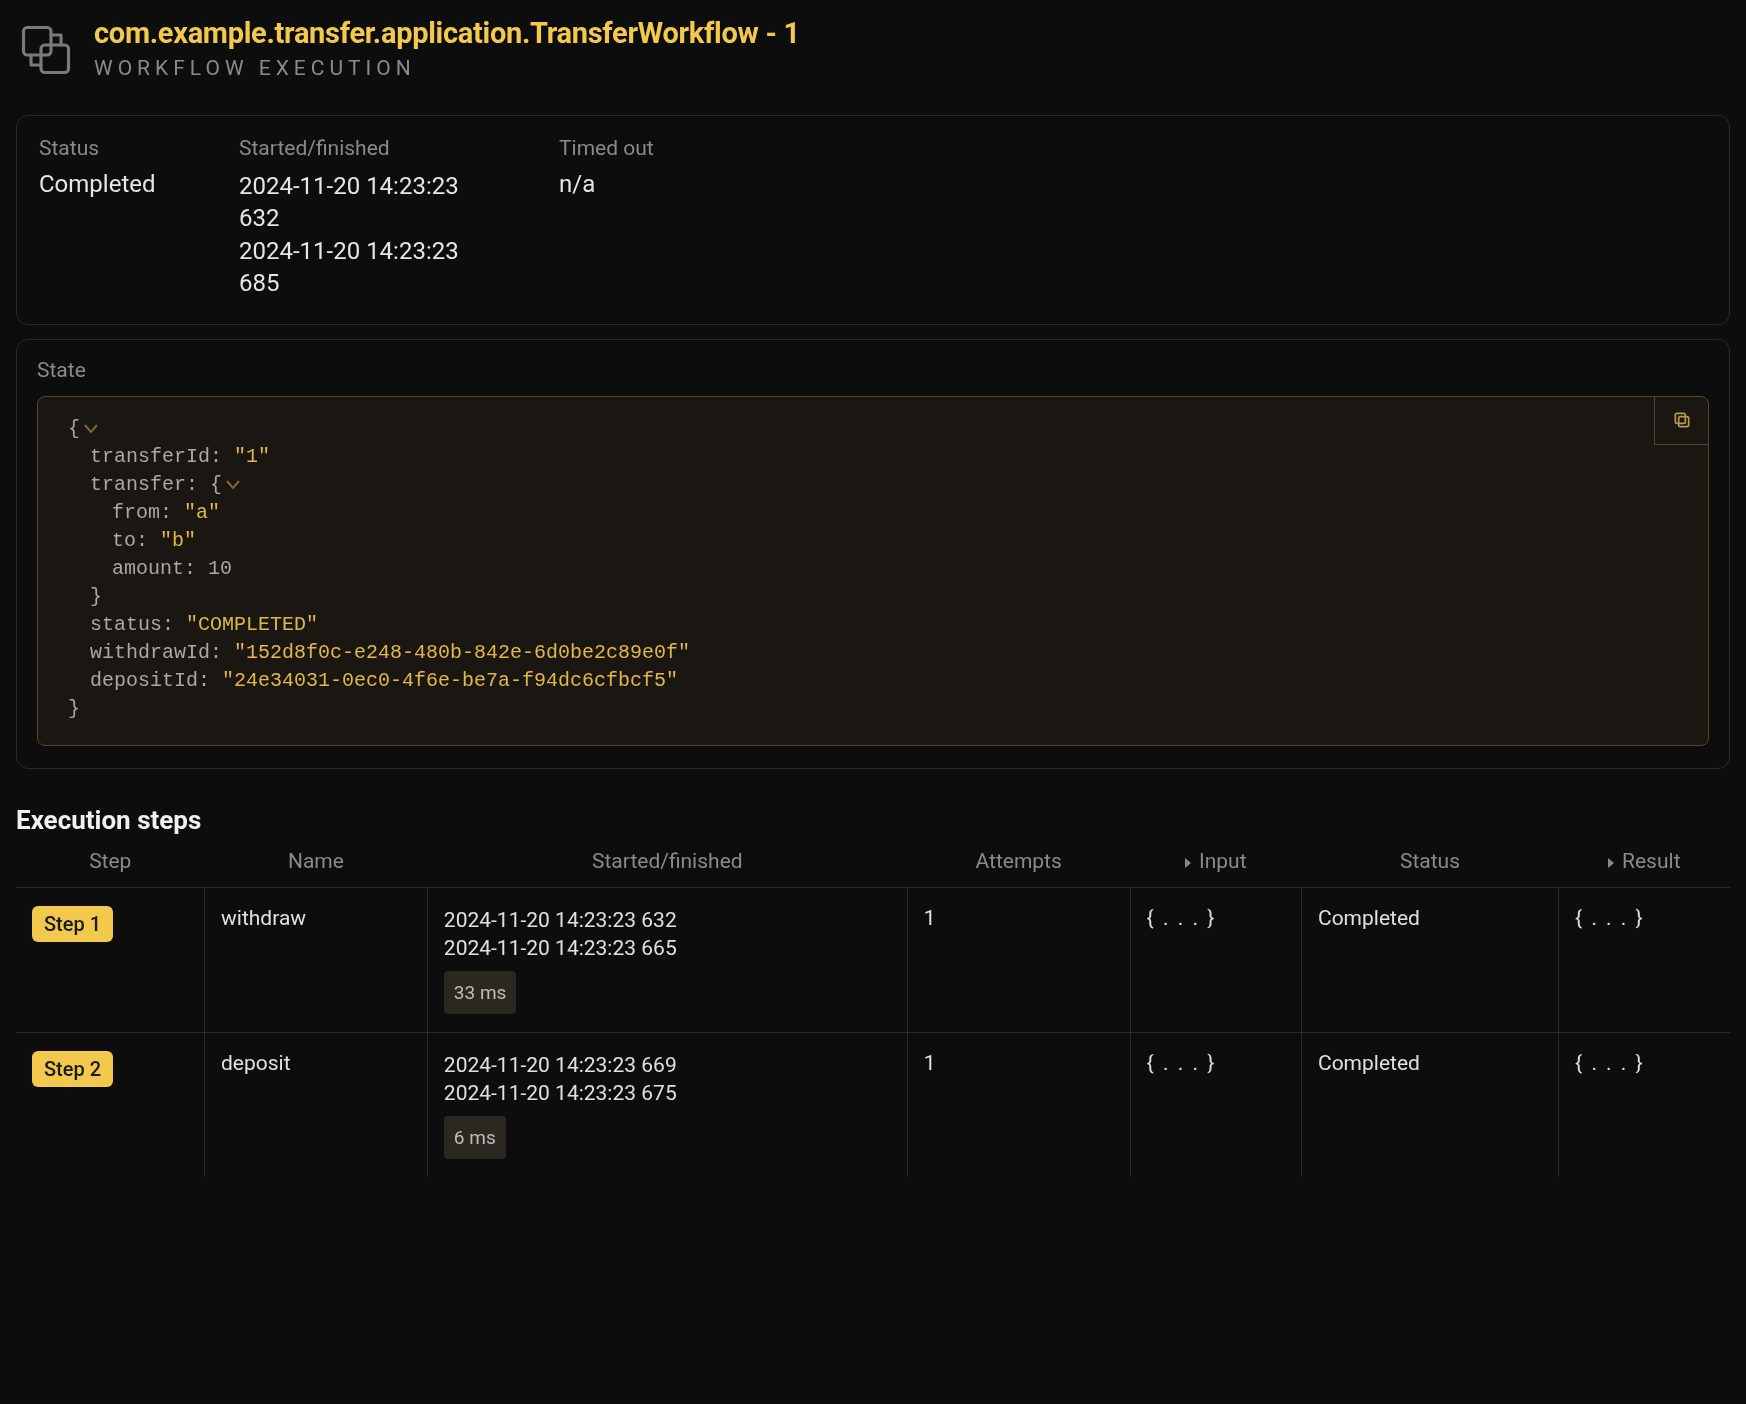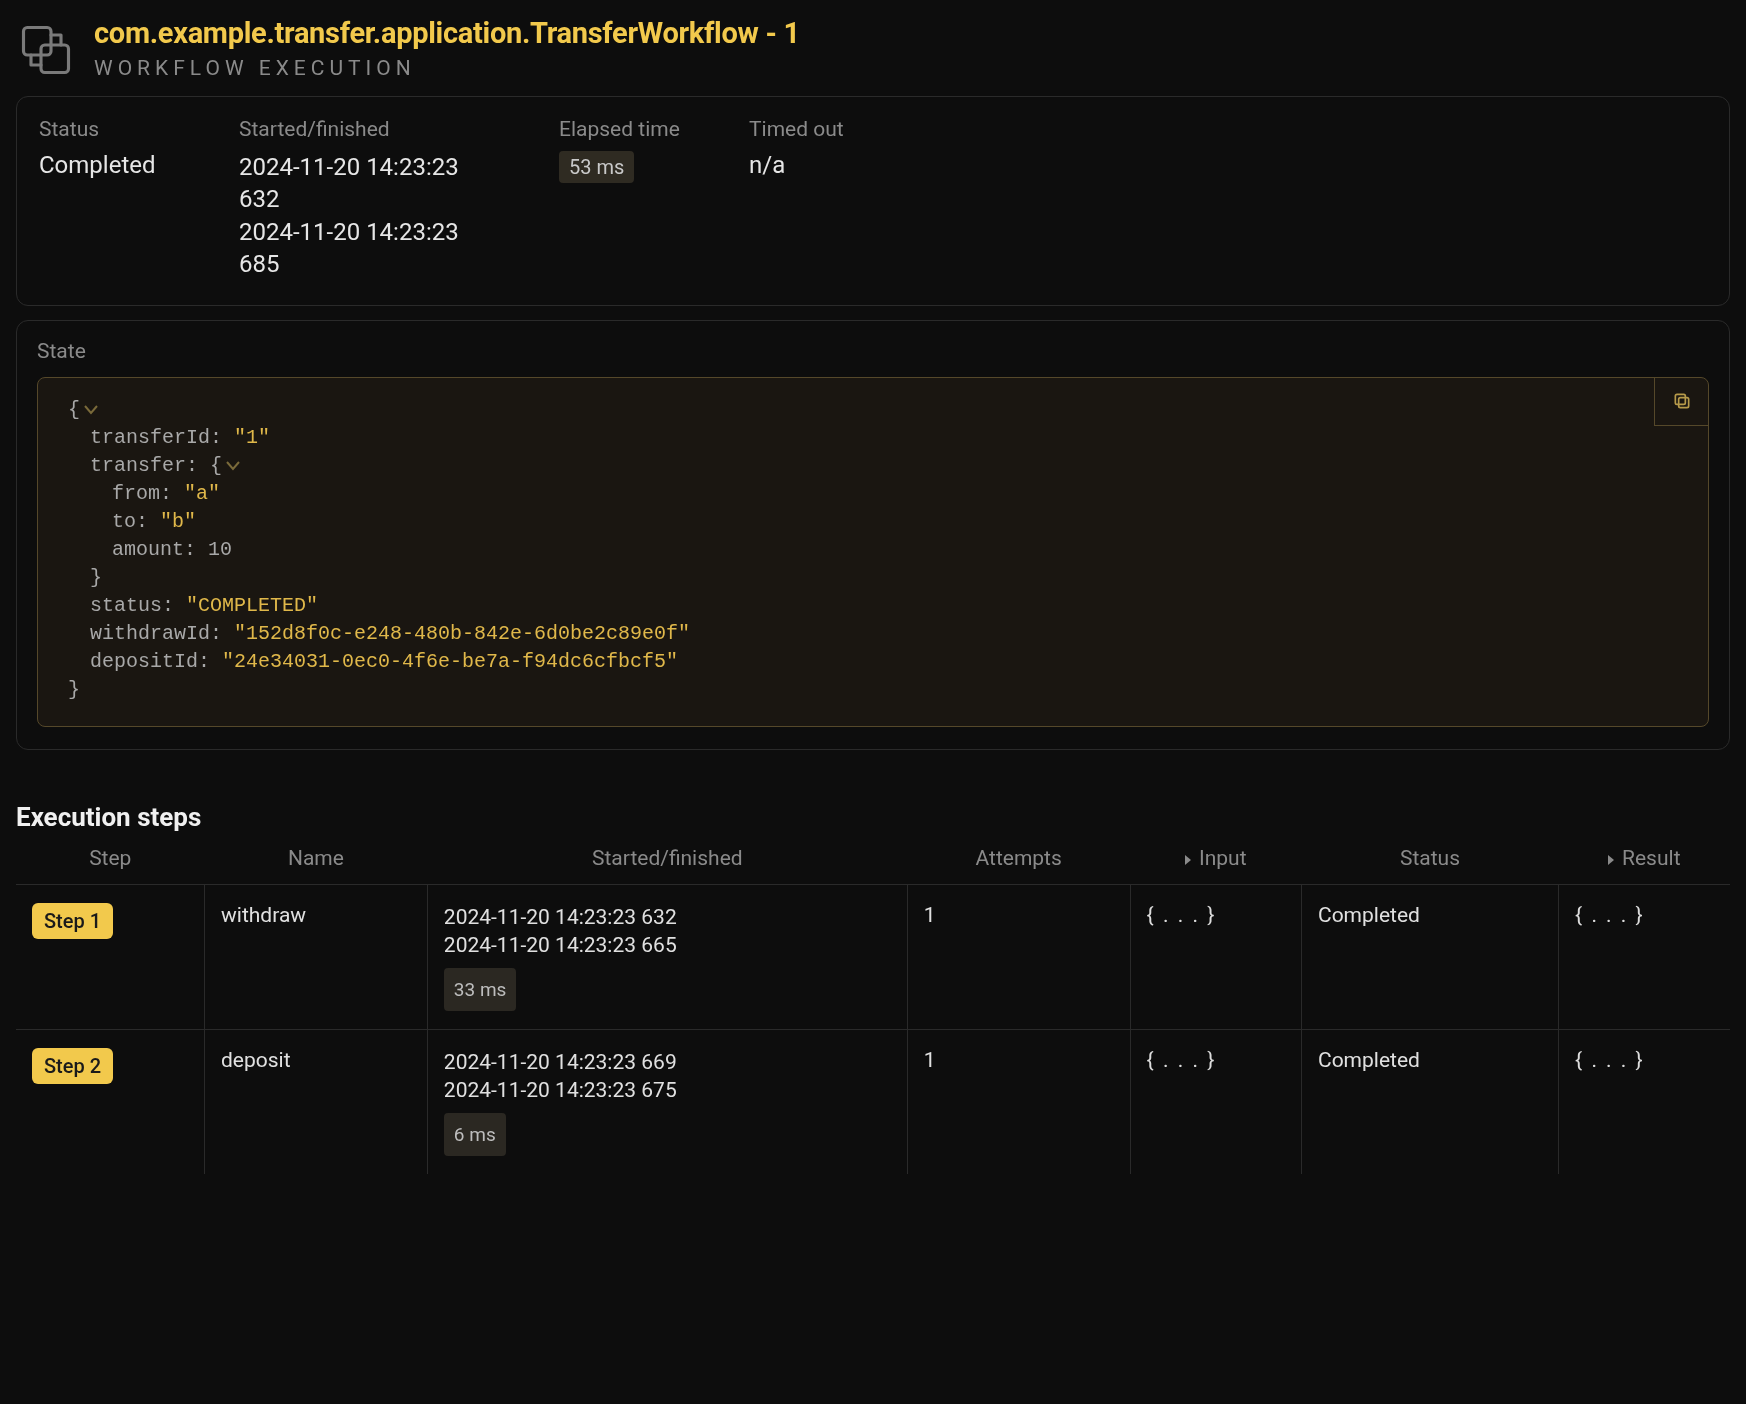--- a/index.html
+++ b/index.html
@@ -7,21 +7,21 @@
     background: #0d0d0d;
     color: #d4d4d4;
     font-family: -apple-system, BlinkMacSystemFont, "Segoe UI", Roboto, Helvetica, Arial, sans-serif;
     padding: 16px;
     font-size: 20px;
   }
   .header {
     display: flex;
     align-items: flex-start;
     gap: 18px;
-    margin-bottom: 16px;
+    margin-bottom: 35px;
   }
   .header-icon {
     width: 60px;
     height: 60px;
     flex-shrink: 0;
     color: #7a7a7a;
     margin-top: 4px;
   }
   .header-title {
     color: #f2c94c;
@@ -52,21 +52,21 @@
     background: #2f2b22;
     color: #c9c9c9;
     padding: 4px 10px;
     border-radius: 4px;
     font-size: 20px;
   }
   .state-card {
     border: 1px solid #2a2a2a;
     border-radius: 12px;
     padding: 18px 20px 22px 20px;
-    margin-bottom: 52px;
+    margin-bottom: 36px;
   }
   .state-label { color: #8a8a8a; font-size: 21px; margin-bottom: 14px; }
   .state-code {
     position: relative;
     background: #1a1611;
     border: 1px solid #55482a;
     border-radius: 8px;
     padding: 18px 22px 22px 30px;
     font-family: "SFMono-Regular", Consolas, "Liberation Mono", Menlo, monospace;
     font-size: 20px;
@@ -175,24 +175,20 @@
   <div class="summary-col col-status">
     <div class="summary-label">Status</div>
     <div class="summary-value">Completed</div>
   </div>
   <div class="summary-col col-started">
     <div class="summary-label">Started/finished</div>
     <div>
       <div class="summary-value-line">2024-11-20 14:23:23 632</div>
       <div class="summary-value-line">2024-11-20 14:23:23 685</div>
     </div>
-  </div>
-  <div class="summary-col col-elapsed">
-    <div class="summary-label">Elapsed time</div>
-    <div><span class="badge">53 ms</span></div>
   </div>
   <div class="summary-col">
     <div class="summary-label">Timed out</div>
     <div class="summary-value">n/a</div>
   </div>
 </div>
 
 <div class="state-card">
   <div class="state-label">State</div>
   <div class="state-code">

